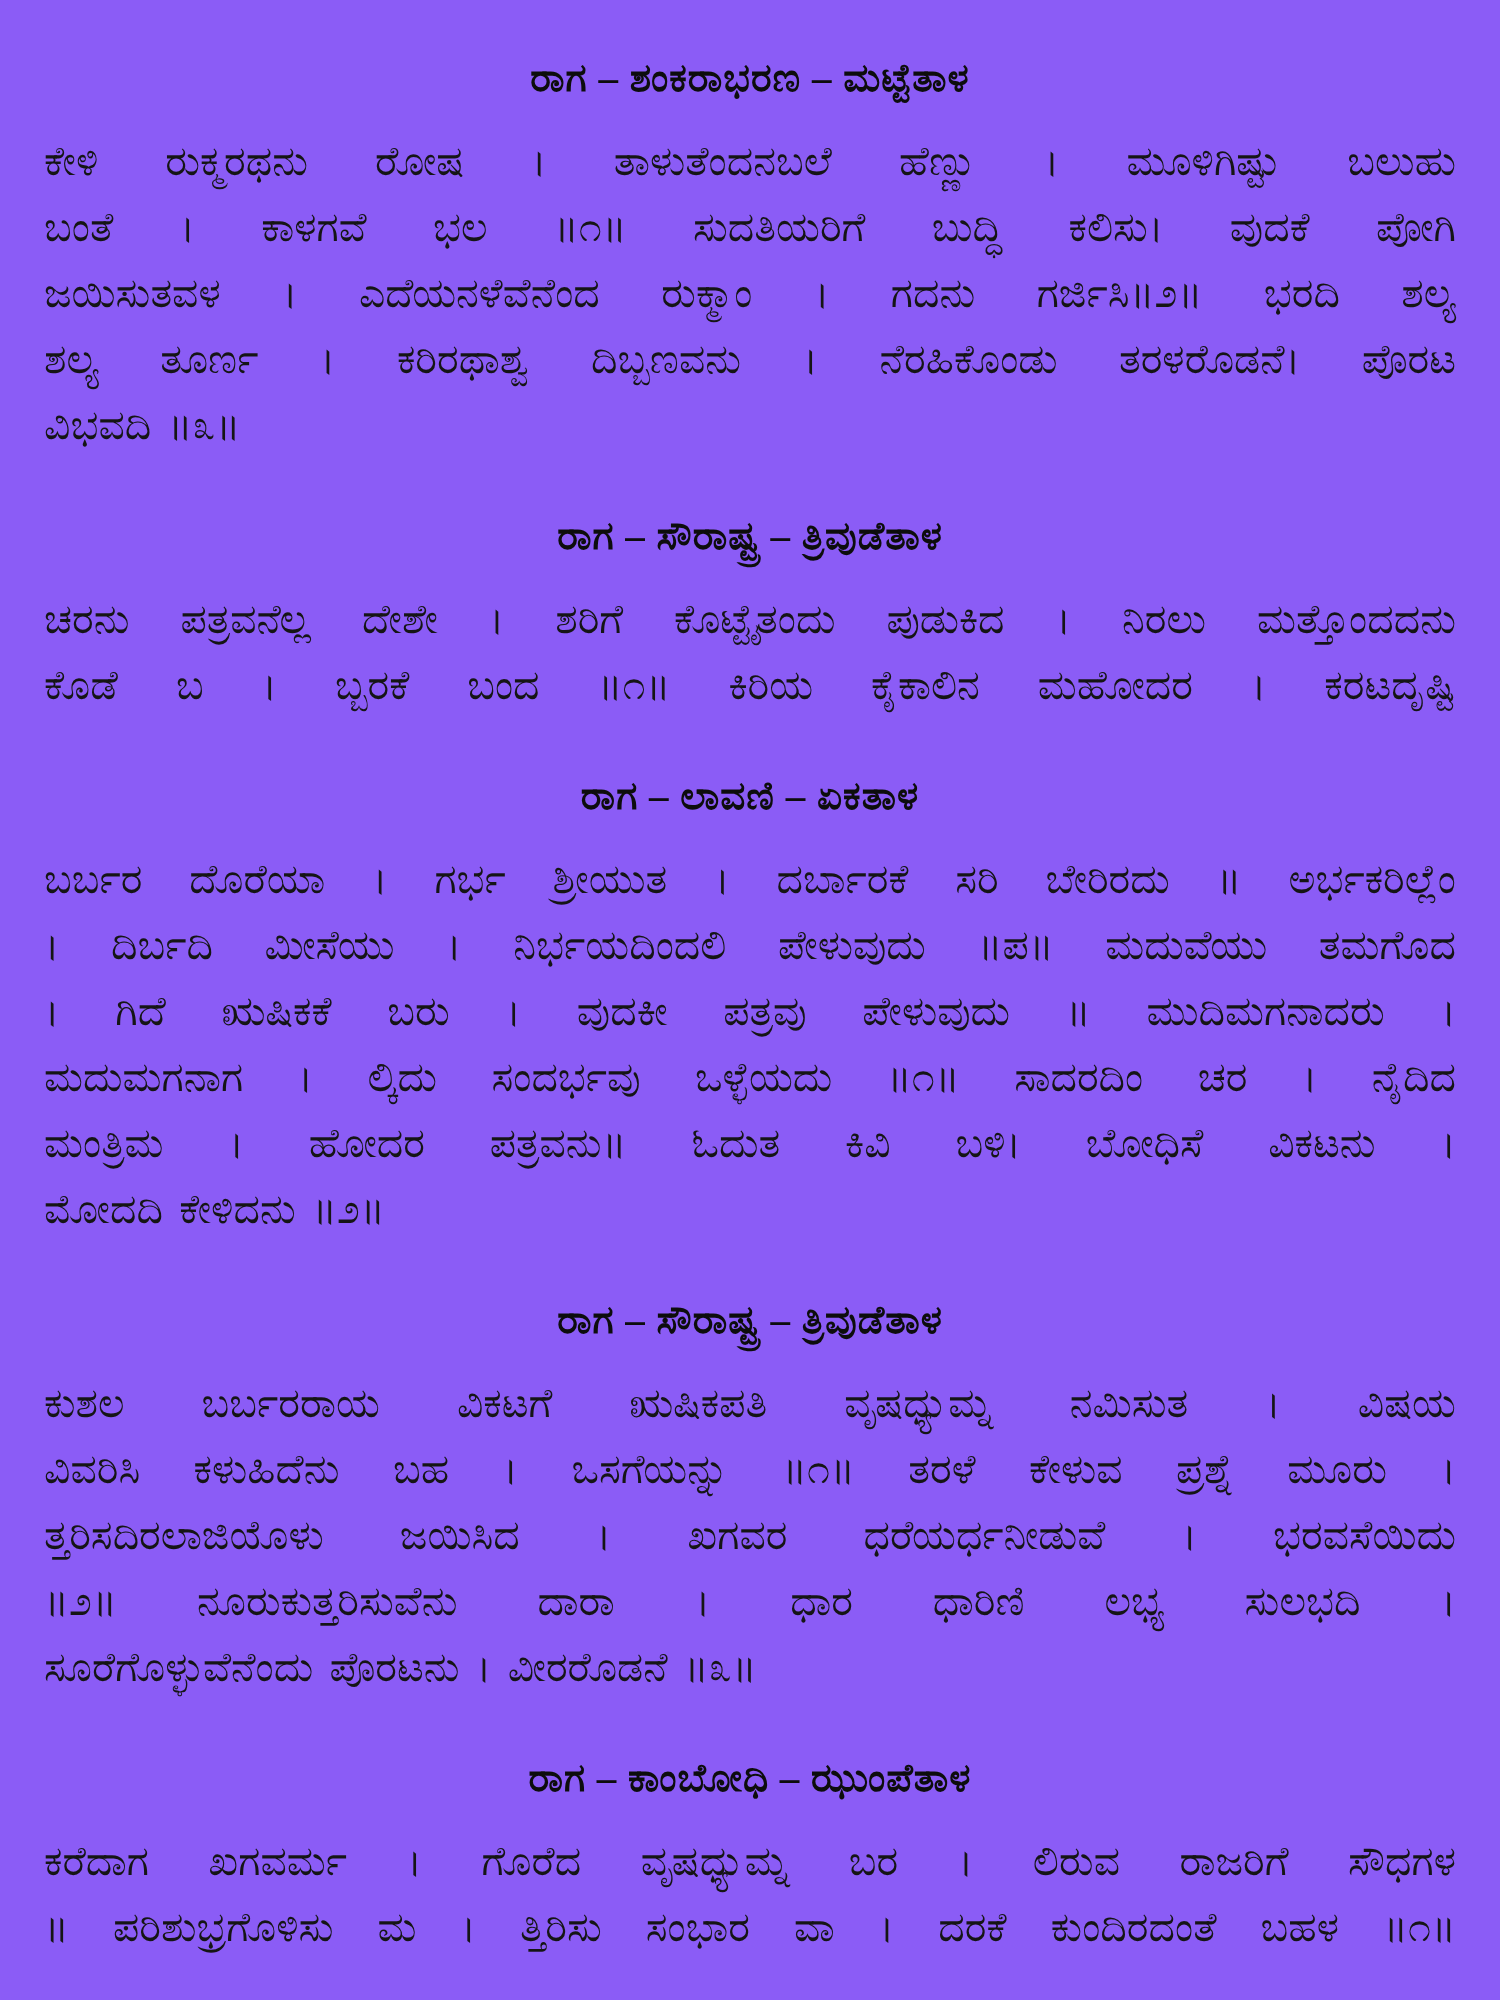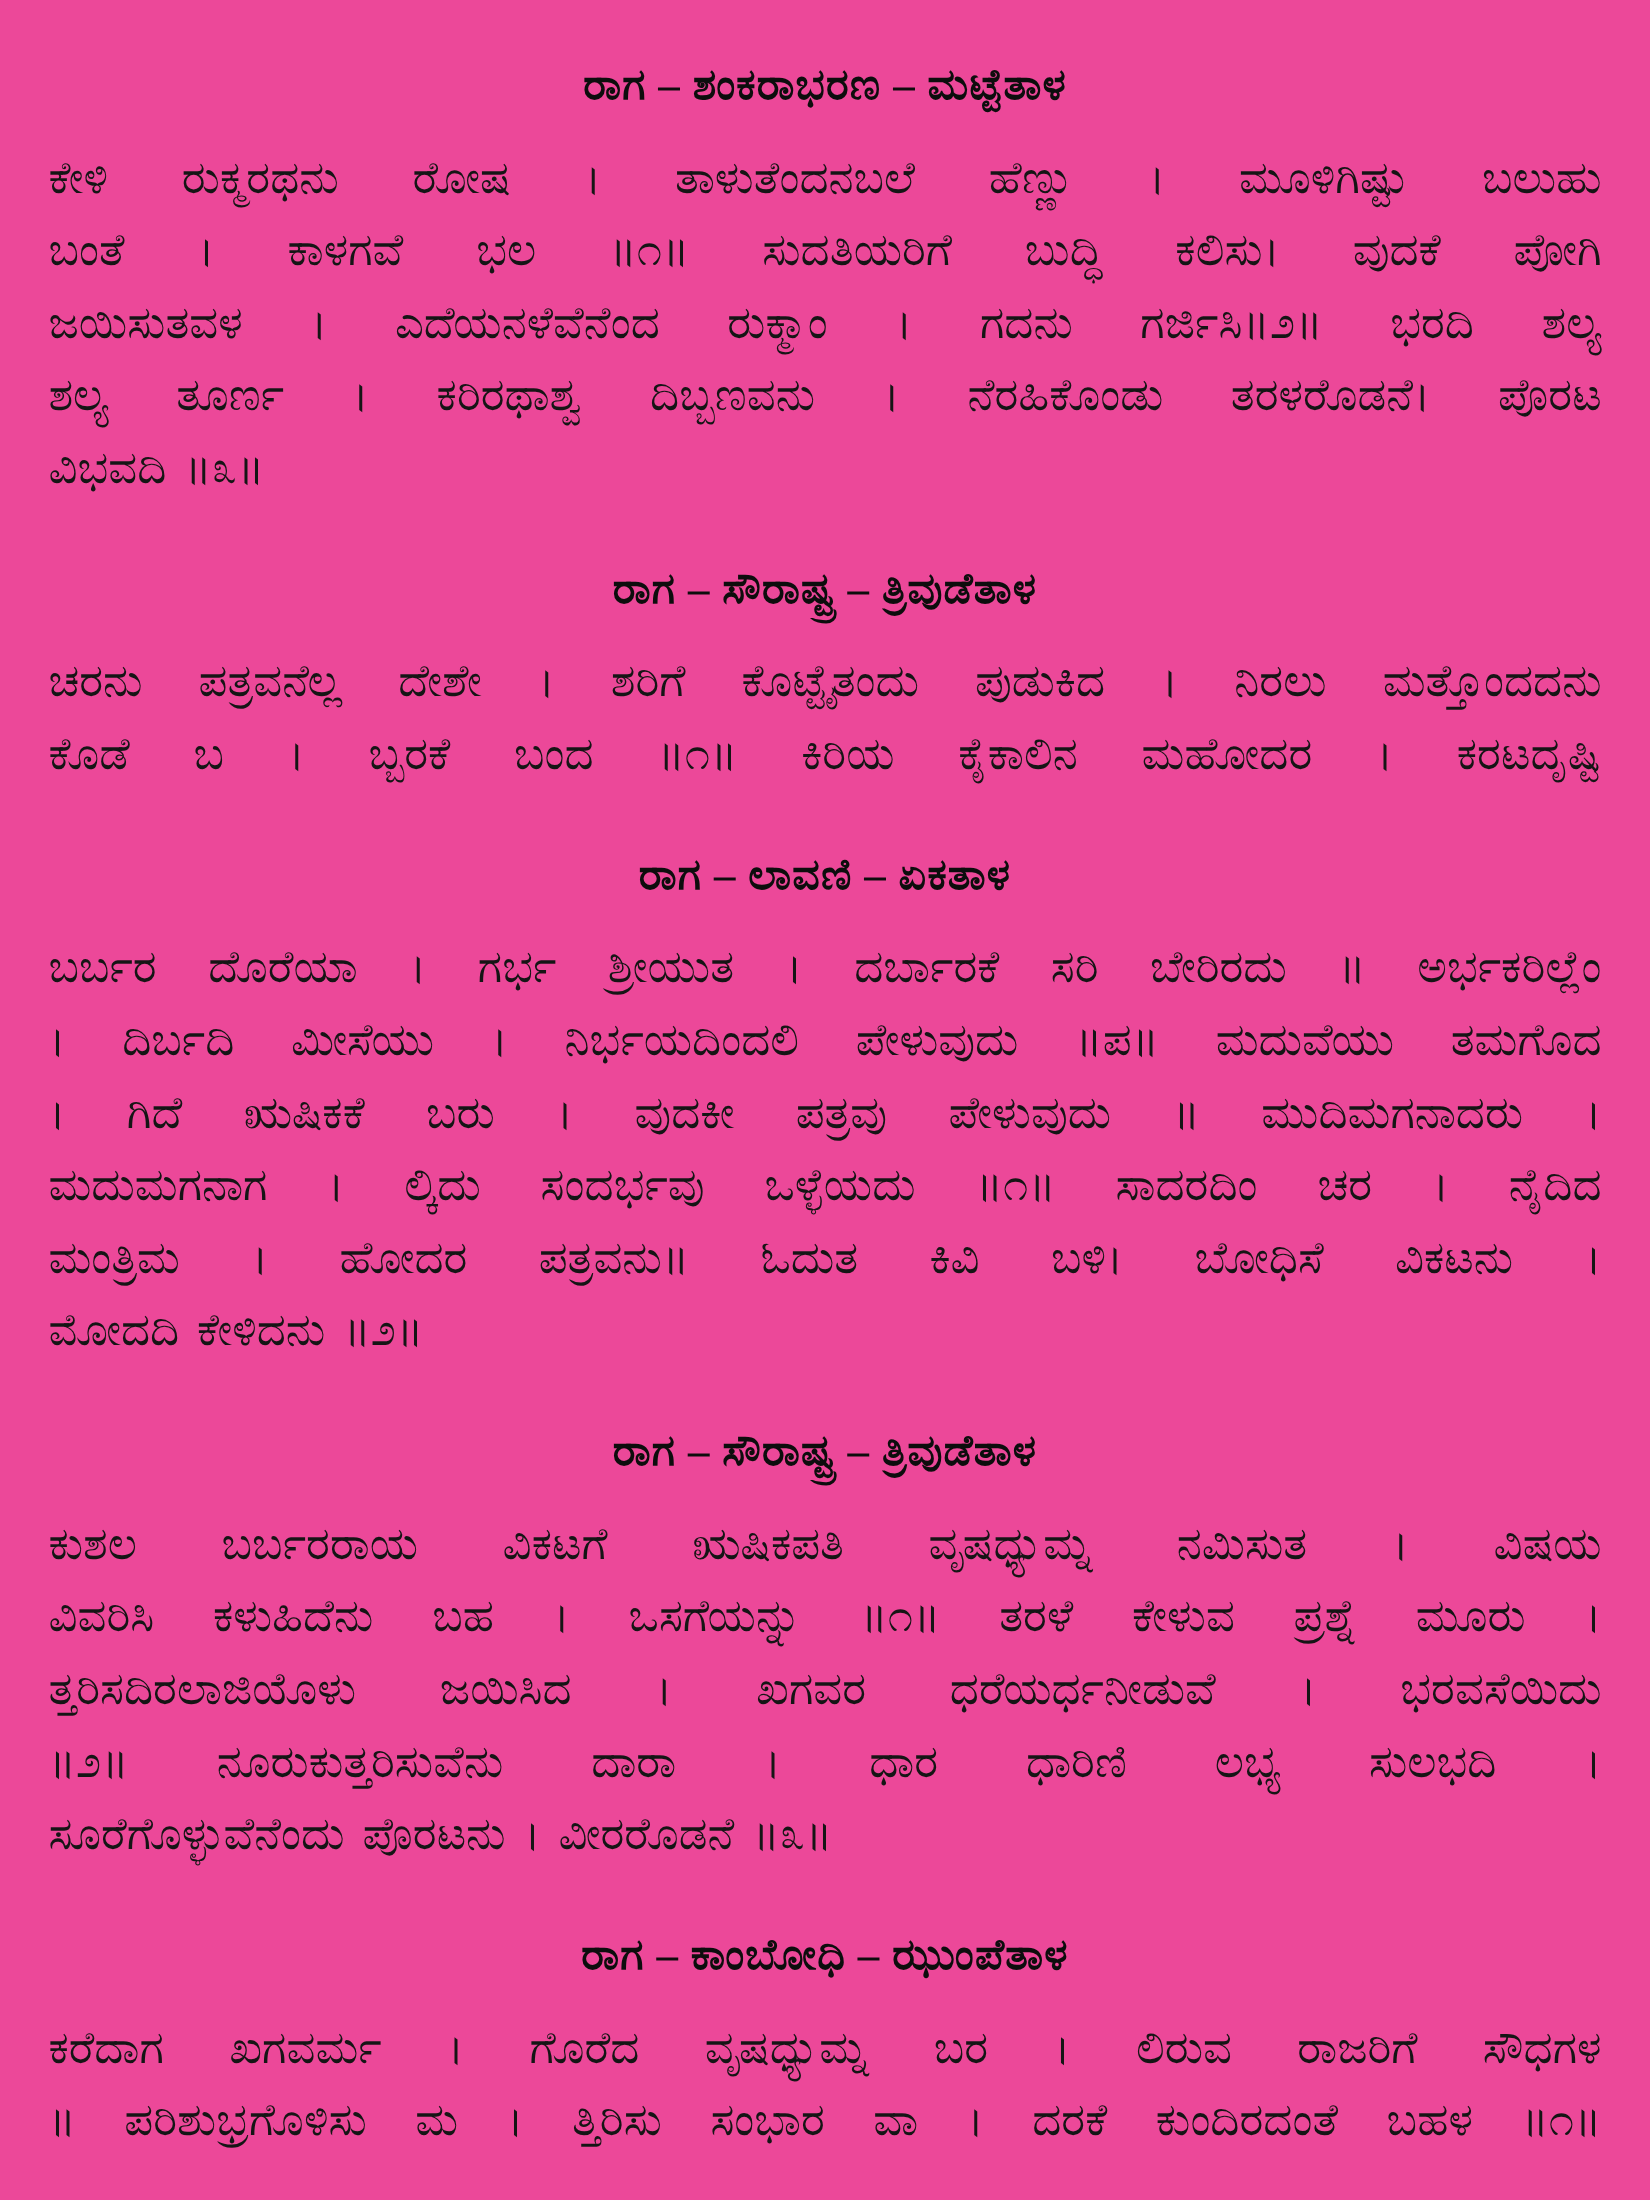--- a/index.html
+++ b/index.html
@@ -4,21 +4,21 @@
 <style>
   html, body {
     margin: 0;
     padding: 0;
     background: #ffffff;
   }
   .page {
     position: relative;
     width: 1500px;
     height: 2000px;
-    background: #ec4899;
+    background: #8b5cf6;
     color: #111111;
     font-family: "Liberation Serif", "DejaVu Serif", serif;
     box-sizing: border-box;
     overflow: hidden;
   }
   .content {
     position: absolute;
     top: 40px;
     left: 32px;
     right: 32px;

